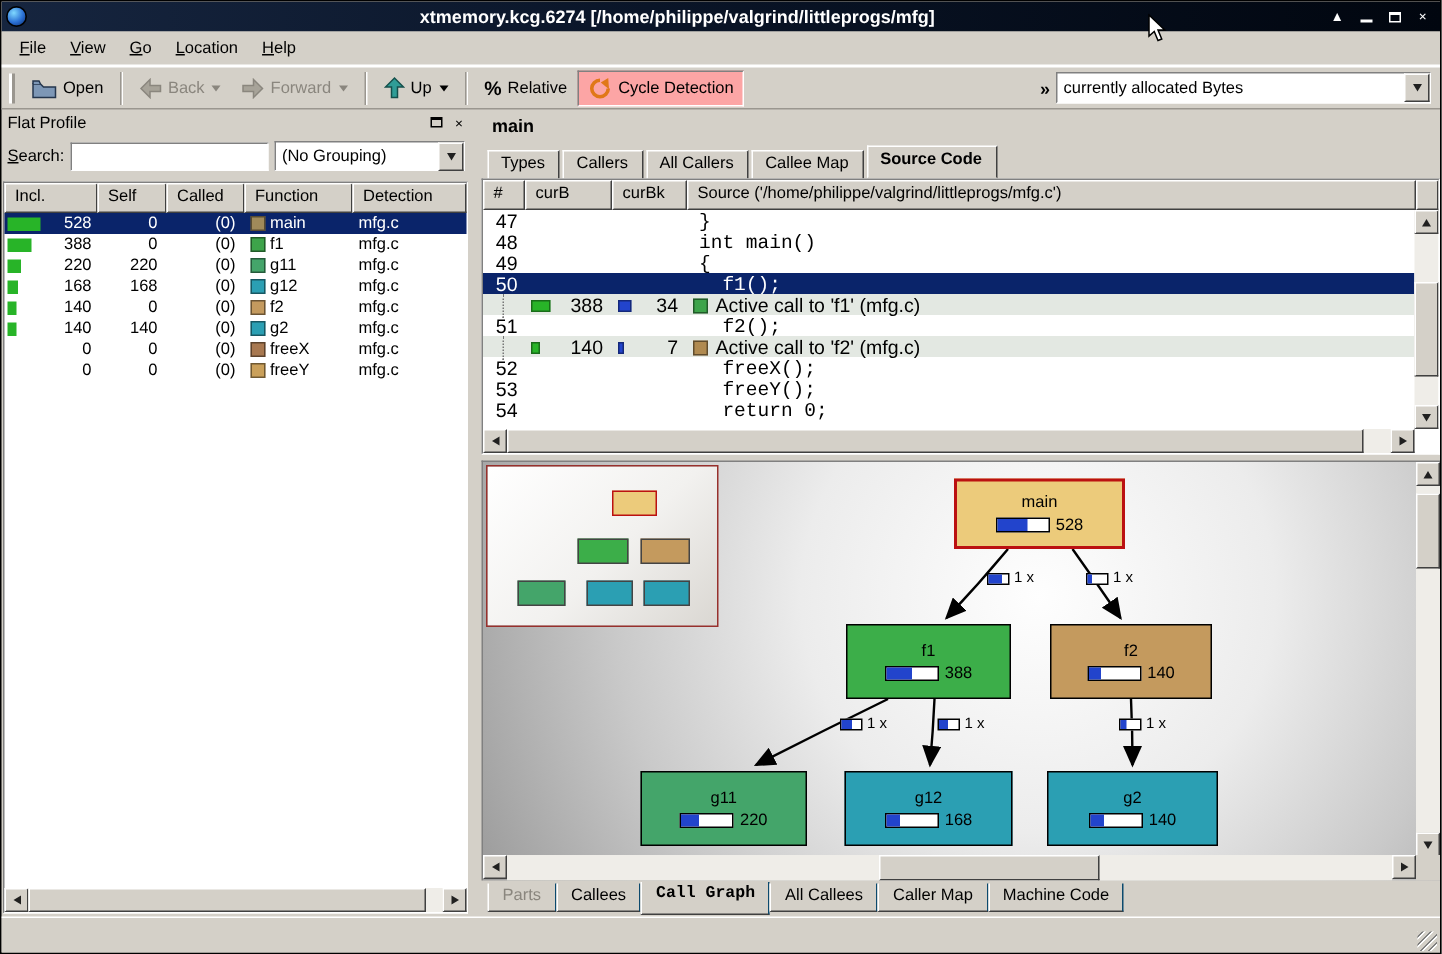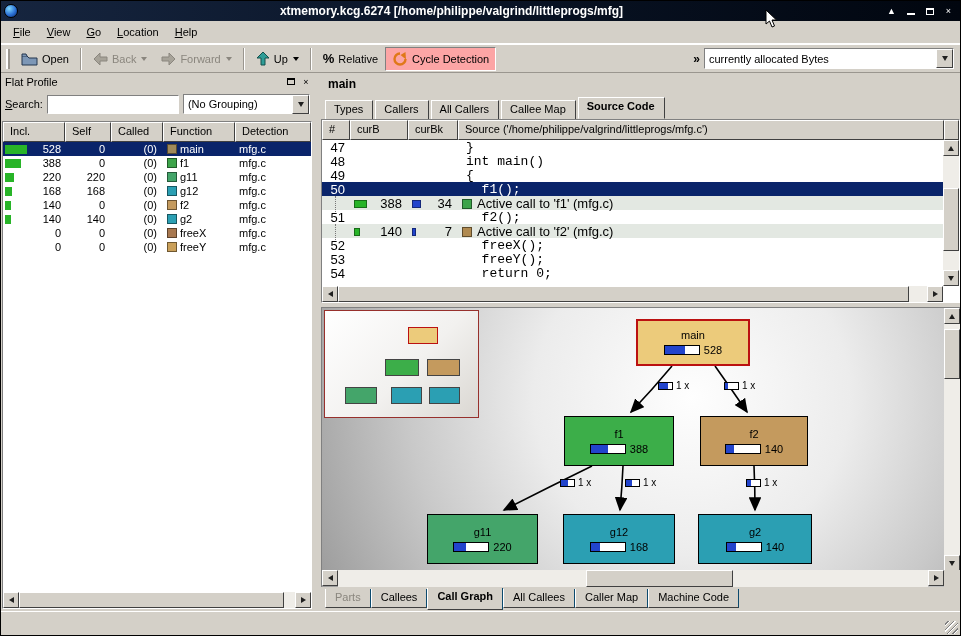--- a/index.html
+++ b/index.html
@@ -158,21 +158,21 @@
   .mini-node { position:absolute; border:1px solid #444; }
 
   .graph-vscroll { position:absolute; right:0; top:0; width:16px; height:263px;
     display:flex; flex-direction:column; }
   .graph-hscroll { position:absolute; left:0; bottom:0; width:622px; height:17px; display:flex; }
   .sb-corner { position:absolute; right:0; bottom:0; width:16px; height:17px; background:#d4d0c8; }
 
   .bottom-tabbar { position:absolute; left:4px; top:516px; height:22px; display:flex; align-items:flex-start; }
   .btab { height:19px; padding:2px 9px 0 9px; background:#d4d0c8; margin-right:0;
     border-bottom:1px solid #404040; border-left:1px solid #fff; border-right:1px solid #0c4a6e; }
-  .btab.active { height:22px; font-weight:bold; margin-top:-1px; }
+  .btab.active { height:22px; font-weight:bold; margin-top:-1px;font-family:Liberation Mono, monospace; }
   .btab.dis { color:#8a867e; }
 
   
   .statusbar { position:absolute; left:0; top:610px; width:100%; height:25px; background:#d4d0c8;
     border-top:1px solid #fff; display:flex; align-items:center; padding-left:6px; }
   .grip { position:absolute; right:2px; bottom:2px; width:13px; height:13px;
     background:repeating-linear-gradient(135deg,transparent 0 2px,#808080 2px 3px,#fff 3px 4px); }
 
   .cursor { position:absolute; left:764px; top:8px; z-index:99; }
 </style>

